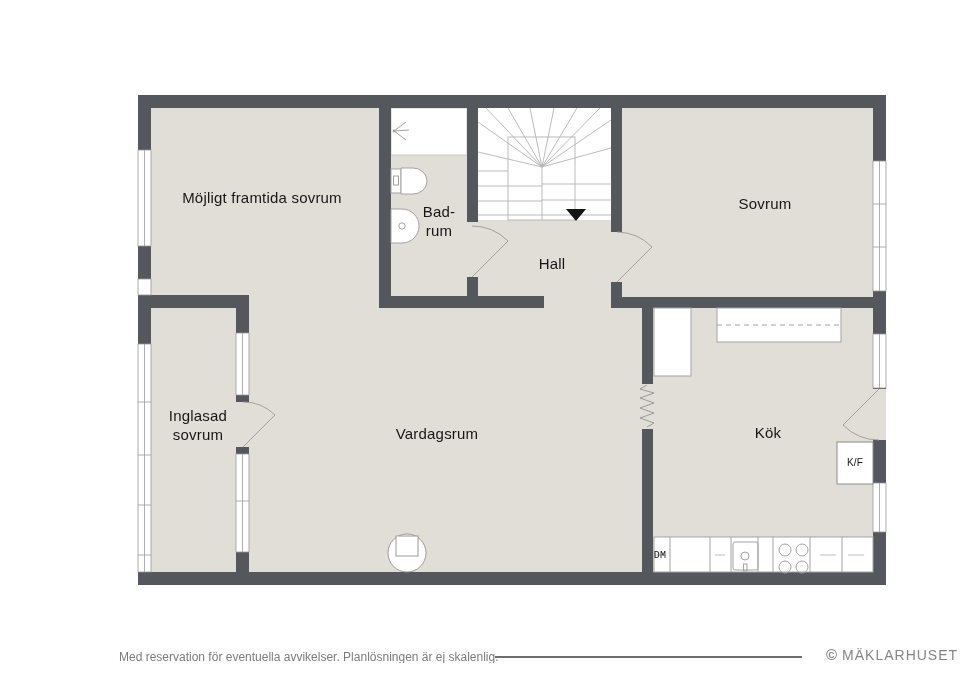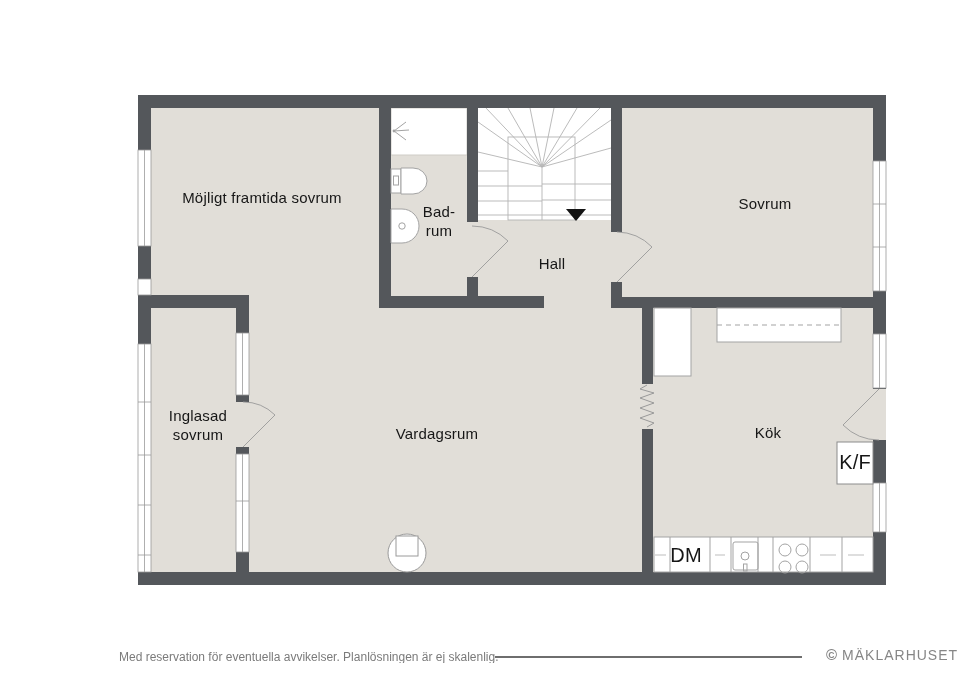--- a/index.html
+++ b/index.html
@@ -15,21 +15,21 @@
   .room-label{
     position:absolute;
     transform:translate(-50%,-50%);
     font-size:15px;
     line-height:1.28;
     color:var(--label-text,#161616);
     white-space:pre-line;
     text-align:center;
     letter-spacing:.2px;
   }
-  .small-label{font-size:20px;}
+  .small-label{font-size:10px;}
   .footer{
     position:absolute;left:0;top:644px;width:960px;height:30px;
     display:flex;align-items:center;
     color:var(--footer-text,#7b7b7b);
     font-size:12px;
   }
   .disclaimer{position:absolute;left:85px;top:6px;white-space:nowrap;}
   .footer-line{position:absolute;left:461px;top:12px;width:307px;height:1.5px;background:#6e6e6e;}
   .brand{position:absolute;left:792px;top:3px;display:flex;align-items:center;gap:5px;color:#868686;}
   .brand .copy{font-size:15px;font-weight:bold;line-height:1;}
@@ -150,21 +150,21 @@
   <div class="room-label" style="left:228px;top:198px;">Möjligt framtida sovrum</div>
   <div class="room-label" style="left:405px;top:221px;">Bad-
 rum</div>
   <div class="room-label" style="left:518px;top:264px;">Hall</div>
   <div class="room-label" style="left:731px;top:204px;">Sovrum</div>
   <div class="room-label" style="left:164px;top:425px;">Inglasad
 sovrum</div>
   <div class="room-label" style="left:403px;top:434px;">Vardagsrum</div>
   <div class="room-label" style="left:734px;top:433px;">Kök</div>
   <div class="room-label small-label" style="left:821px;top:463px;">K/F</div>
-  <div class="room-label small-label" style="left:652px;top:556px;">DM</div>
+  <div class="room-label small-label" style="left:626px;top:556px;font-family:Liberation Mono, monospace;">DM</div>
 
   <div class="footer">
     <div class="disclaimer">Med reservation för eventuella avvikelser. Planlösningen är ej skalenlig.</div>
     <div class="footer-line"></div>
     <div class="brand">
       <span class="copy">©</span>
       <span class="name">MÄKLARHUSET</span>
     </div>
   </div>
 

